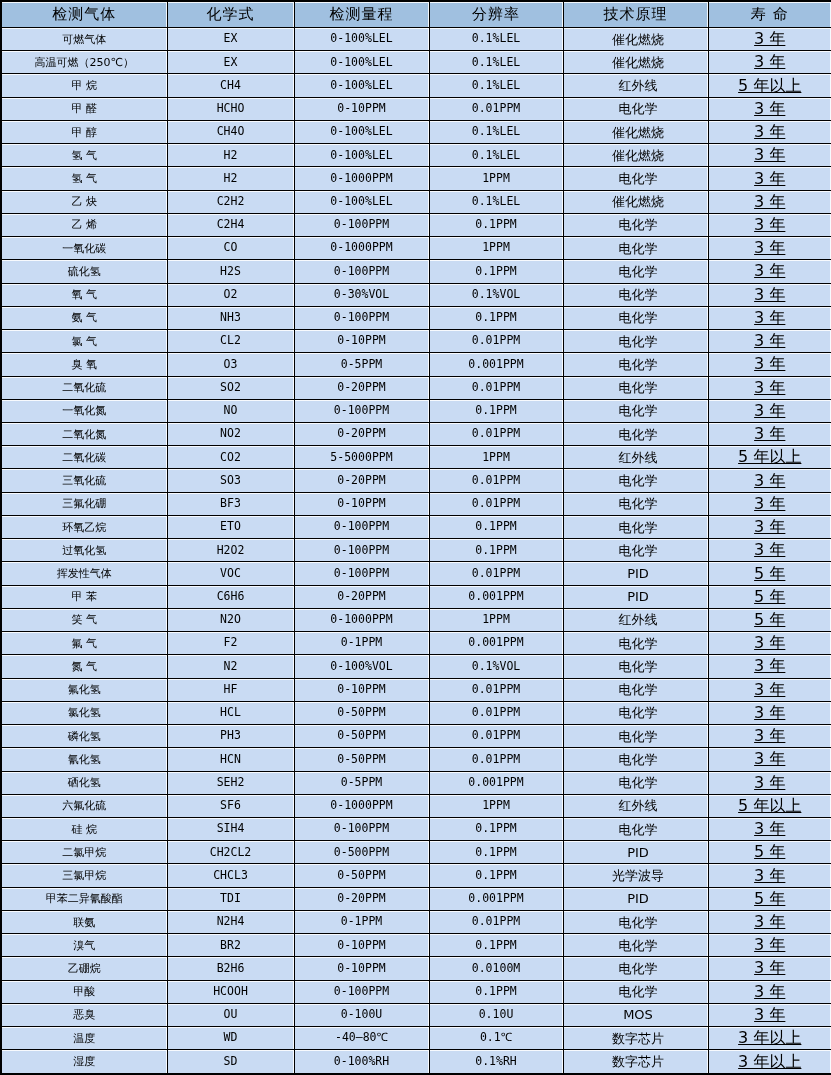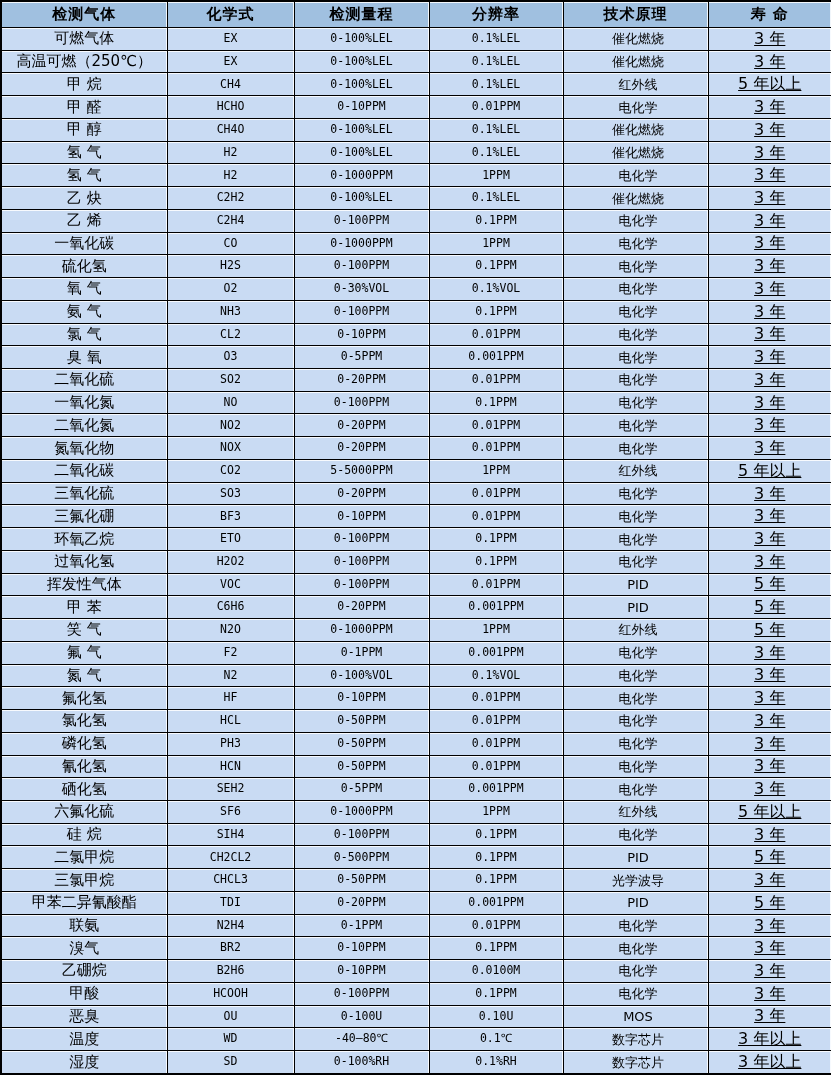--- a/index.html
+++ b/index.html
@@ -33,29 +33,29 @@
     padding: 0 2px;
     overflow: hidden;
     white-space: nowrap;
     
     box-shadow: inset -1px 1px 0 rgba(255,255,255,0.85);
   }
   thead th {
     background: var(--header-bg, #a0c0e0);
     height: 25px;
     font-size: 15px;
-    font-weight: bold;
+    font-weight: normal;
     letter-spacing: 1px;
   }
   tbody td {
     font-size: 12px;
     line-height: 1;
   }
   
-  td.c0 { font-size: 15px; }
+  td.c0 { font-size: 11px; }
   td.c4 { font-size: 13px; padding-left: 7px; }
   
   td.c1, td.c2, td.c3 {
     font-family: "DejaVu Sans Mono", "Liberation Mono", monospace;
     font-size: 11.5px;
   }
   td.c5 { font-size: 16px; text-decoration: underline; }
 </style>
 </head>
 <body>
@@ -218,28 +218,20 @@
       </tr>
       <tr>
         <td class="c0">二氧化氮</td>
         <td class="c1">NO2</td>
         <td class="c2">0-20PPM</td>
         <td class="c3">0.01PPM</td>
         <td class="c4">电化学</td>
         <td class="c5">3 年</td>
       </tr>
       <tr>
-        <td class="c0">氮氧化物</td>
-        <td class="c1">NOX</td>
-        <td class="c2">0-20PPM</td>
-        <td class="c3">0.01PPM</td>
-        <td class="c4">电化学</td>
-        <td class="c5">3 年</td>
-      </tr>
-      <tr>
         <td class="c0">二氧化碳</td>
         <td class="c1">CO2</td>
         <td class="c2">5-5000PPM</td>
         <td class="c3">1PPM</td>
         <td class="c4">红外线</td>
         <td class="c5">5 年以上</td>
       </tr>
       <tr>
         <td class="c0">三氧化硫</td>
         <td class="c1">SO3</td>

